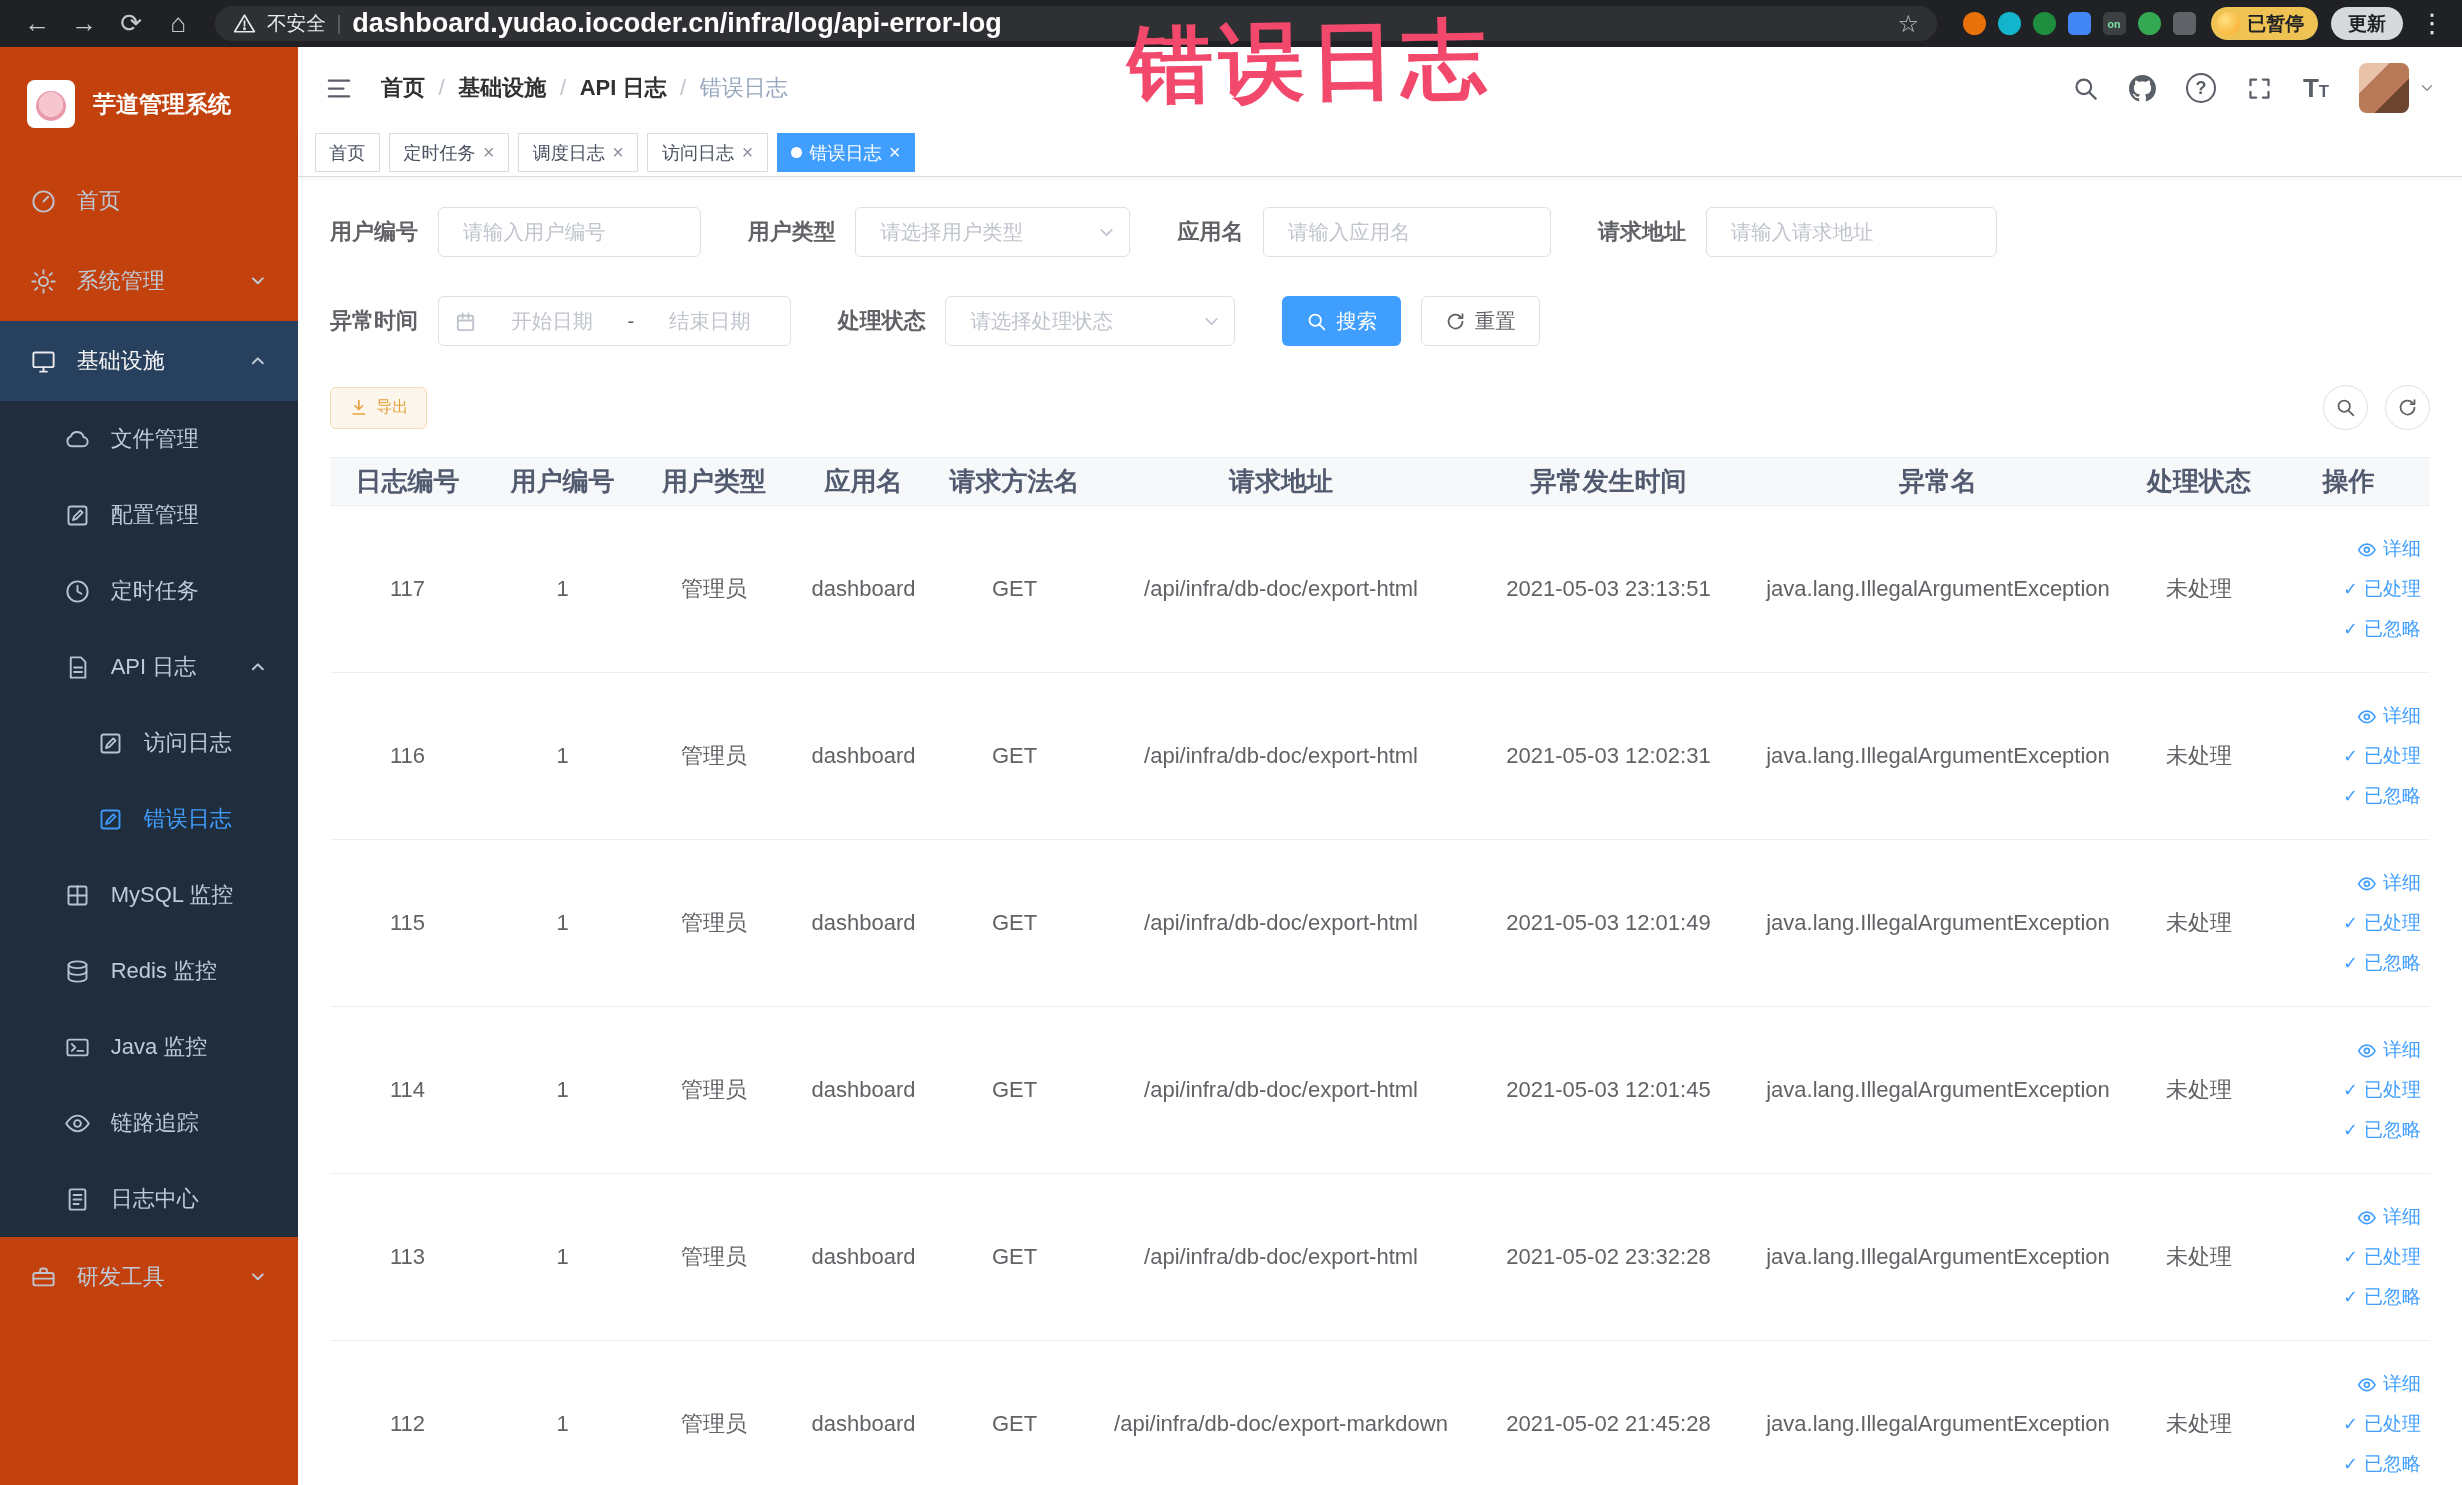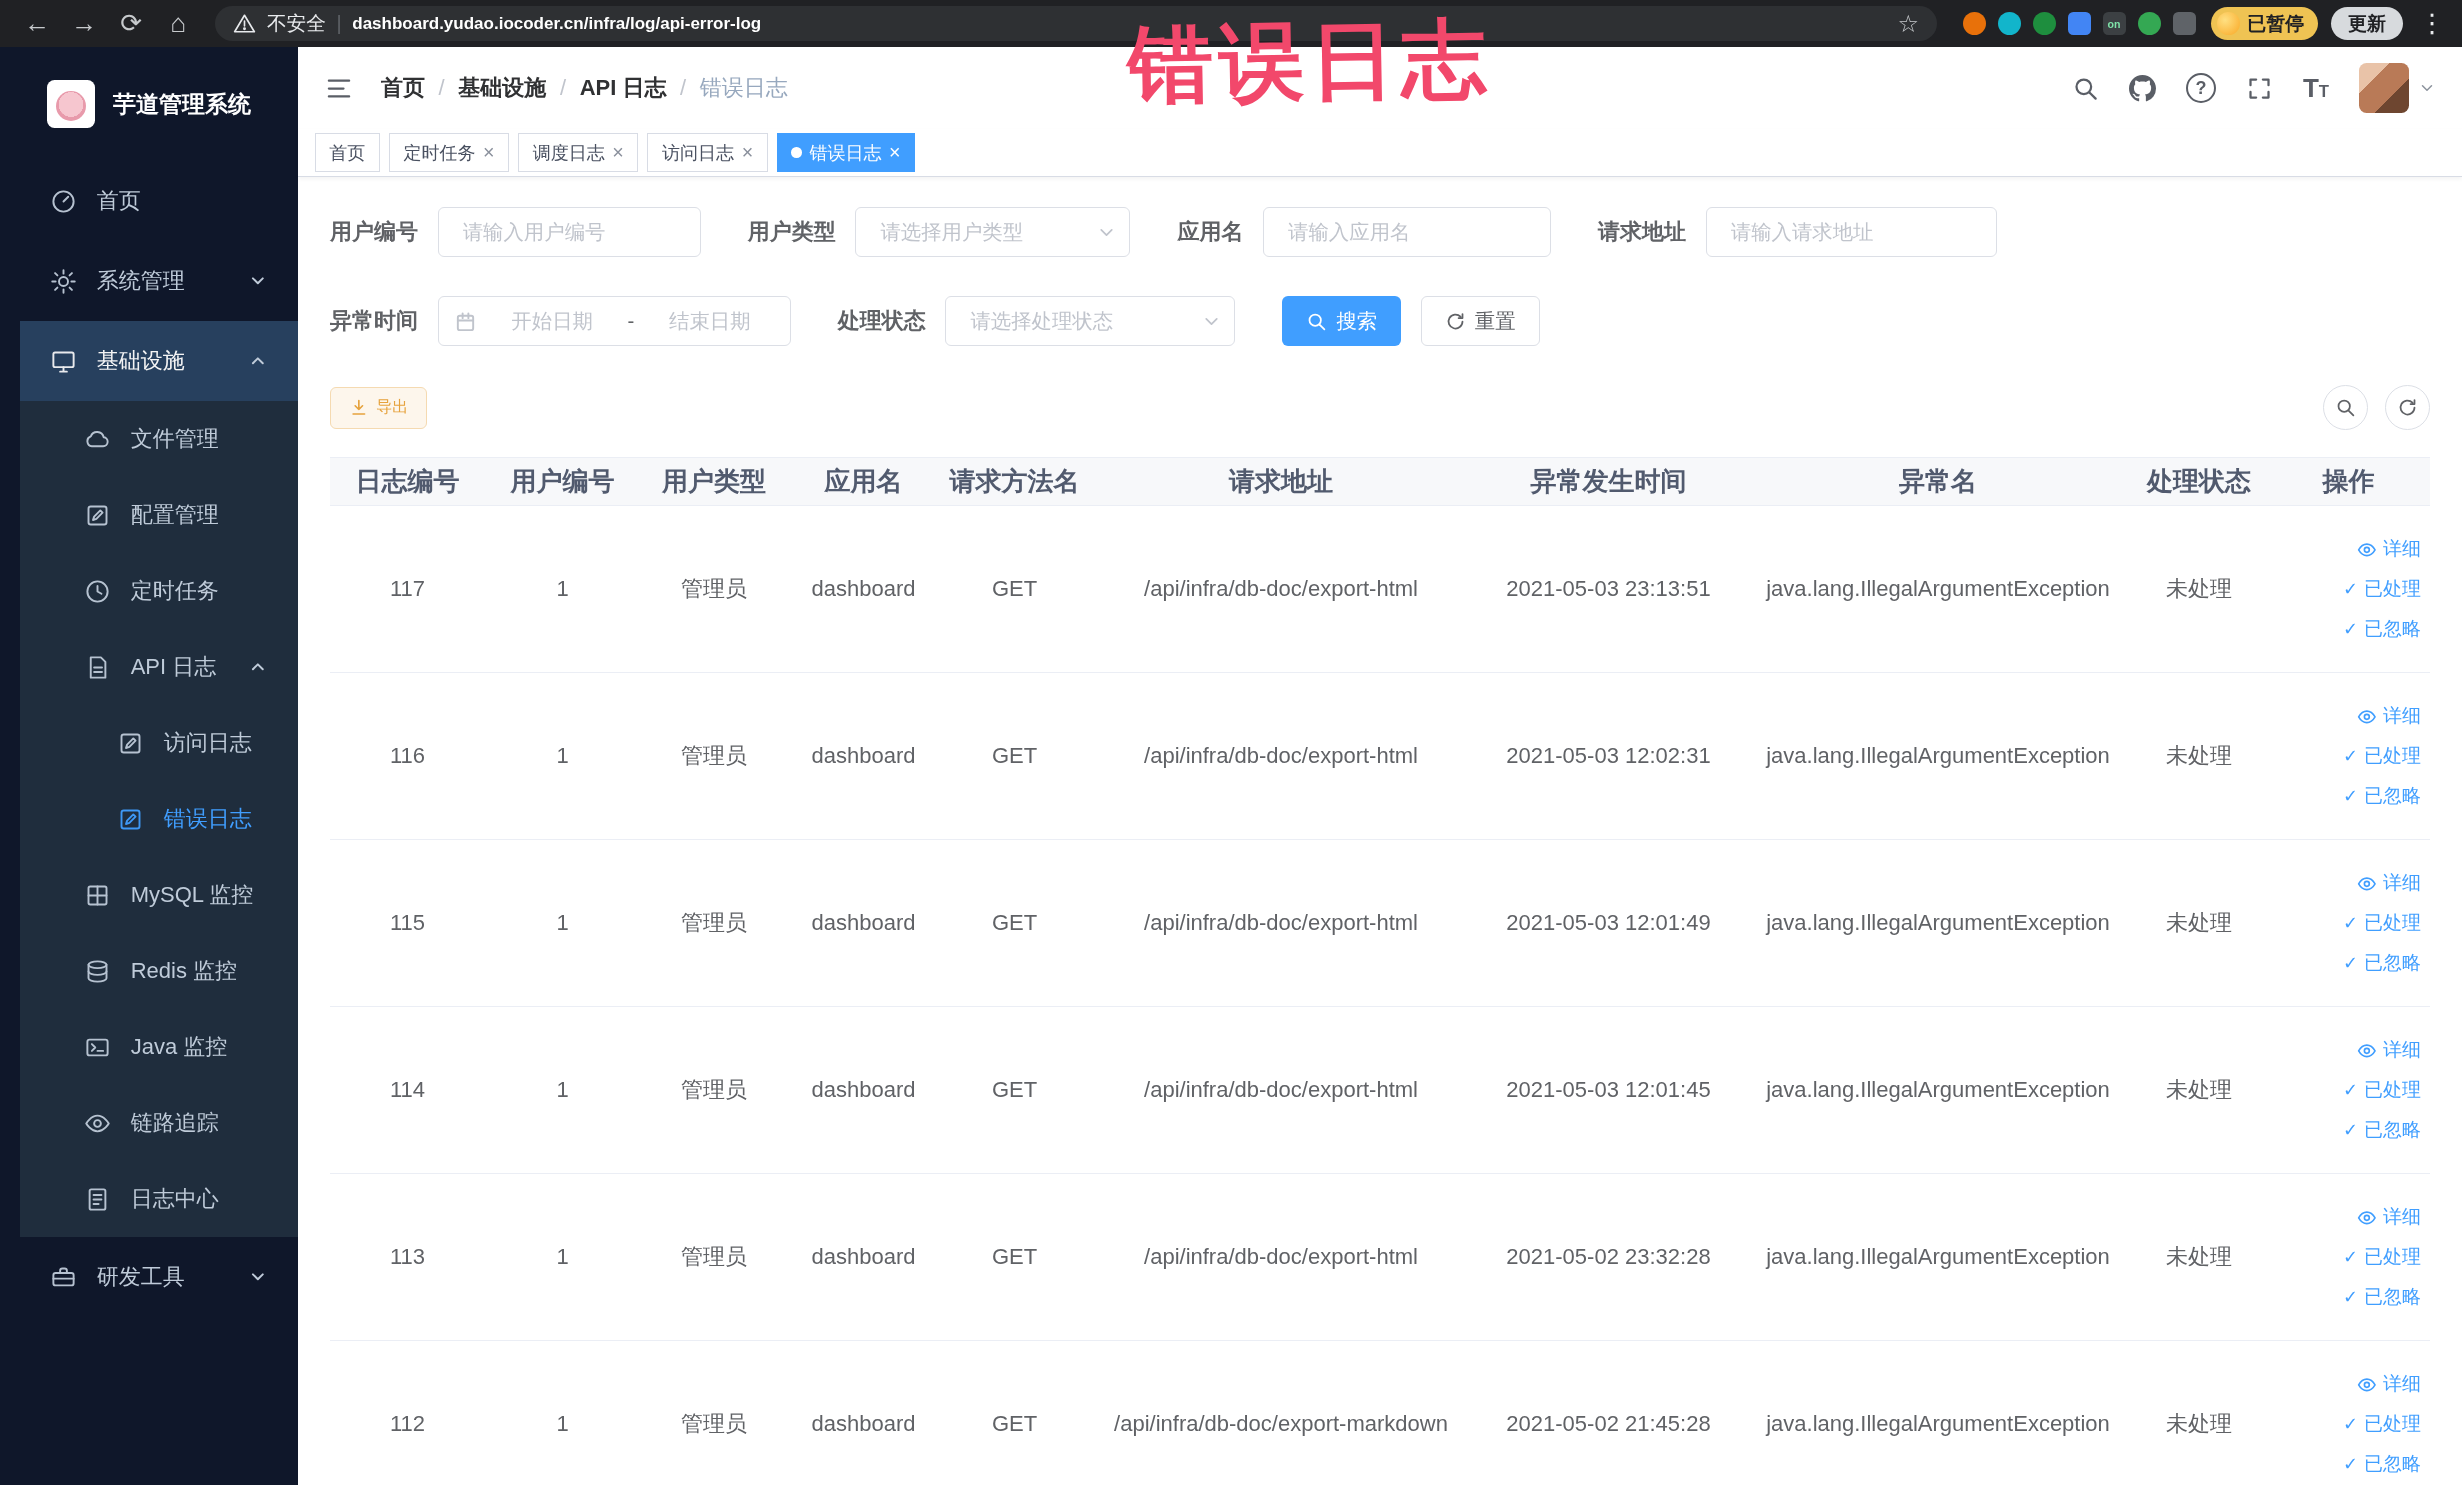--- a/index.html
+++ b/index.html
@@ -12,38 +12,38 @@
     color:var(--annotation,#f2486b); letter-spacing:6px; transform:rotate(-1deg); pointer-events:none; }
 
   
   .browser-bar { height:47px; background:#202124; display:flex; align-items:center; padding:0 16.7px; gap:6px; }
   .bnav { font-size:26px; color:#c7cacd; width:41px; text-align:center; cursor:pointer; }
   .omnibox { flex:1; height:35px; background:#2e3033; border-radius:18px; display:flex; align-items:center;
     padding:7px 18px; margin:0 10.6px; gap:10.6px; color:#e8eaed; }
   .warn-ic { width:23px; height:23px; stroke:#e8eaed; }
   .sec-label { font-size:19.7px; color:#e8eaed; white-space:nowrap; }
   .omni-sep { color:#5f6368; font-size:19.7px; }
-  .url-text { font-size:17px; font-weight:700; color:#ffffff; white-space:nowrap; }
+  .url-text { font-size:27px; font-weight:700; color:#ffffff; white-space:nowrap; }
   .star { margin-left:auto; font-size:24px; color:#c7cacd; }
   .ext-icons { display:flex; align-items:center; gap:12px; margin:0 9px; }
   .ext { width:23px; height:23px; border-radius:50%; display:flex; align-items:center; justify-content:center; }
   .ext.sq { border-radius:5.3px; }
   .ext-on { font-size:10.6px; font-weight:700; color:#7ee2a8; background:#3c4043; }
   .paused-badge { height:33px; border-radius:18px; background:#efc353; color:#202124; display:flex; align-items:center;
     gap:7.6px; padding:0 13.6px 0 6px; font-size:19px; font-weight:700; white-space:nowrap; }
   .emoji-face { width:23px; height:23px; border-radius:50%; background:radial-gradient(circle at 35% 35%, #ffe082, #f9a825); }
   .update-btn { height:33px; border-radius:18px; background:#d7dadd; color:#202124; display:flex; align-items:center;
     padding:0 16.7px; font-size:19px; font-weight:700; margin-left:7.6px; white-space:nowrap; cursor:pointer; }
   .kebab { font-size:26px; color:#e8eaed; margin-left:10.6px; cursor:pointer; }
 
   
   .shell { display:flex; height:1439px; }
 
   
-  .sidebar { width:298px; flex-shrink:0; background:#0f172a; color:#bfcbd9; overflow:hidden;padding-left:20px; }
+  .sidebar { width:298px; flex-shrink:0; background:#c2410c; color:#bfcbd9; overflow:hidden; }
   .logo { height:114px; display:flex; align-items:center; gap:18px; padding:0 27px; }
   .logo-img { width:48px; height:48px; border-radius:7.6px; background:#fff; position:relative; overflow:hidden; flex-shrink:0; }
   .logo-img::after { content:""; position:absolute; left:9px; top:10.6px; width:30px; height:30px; border-radius:50%;
     background:radial-gradient(circle at 50% 45%, #f6c6cf 0 55%, #e89aab 56% 100%); }
   .logo-title { color:#fff; font-size:23px; font-weight:700; white-space:nowrap; }
   .mi { display:flex; align-items:center; gap:19.7px; font-size:22px; cursor:pointer; white-space:nowrap; }
   .l0 { height:80px; padding:0 30px; }
   .l1 { height:76px; padding:0 30px 0 64px; }
   .l2 { height:76px; padding:0 30px 0 97px; }
   .submenu { background:#1f2d3d; }

